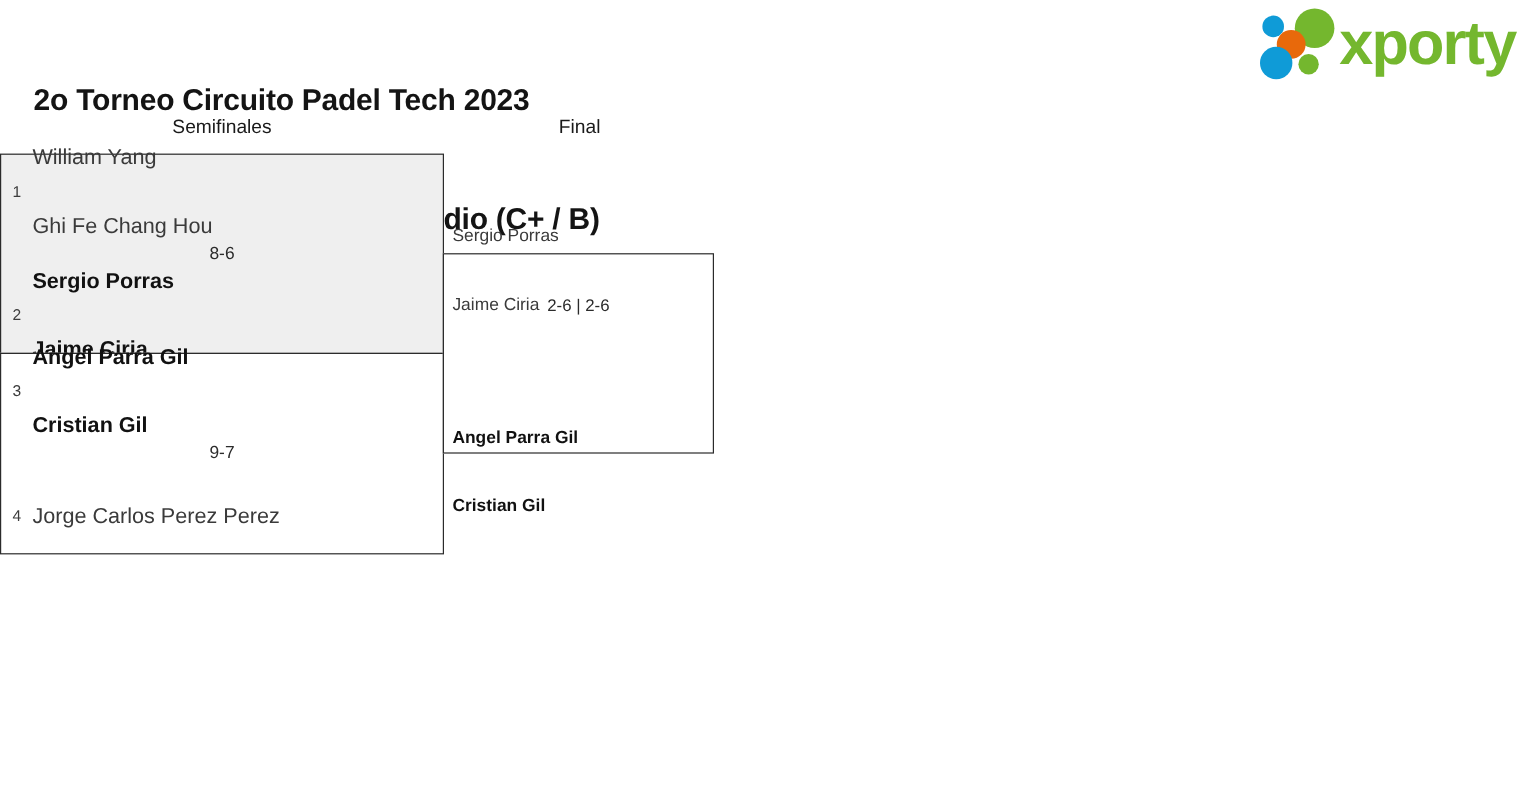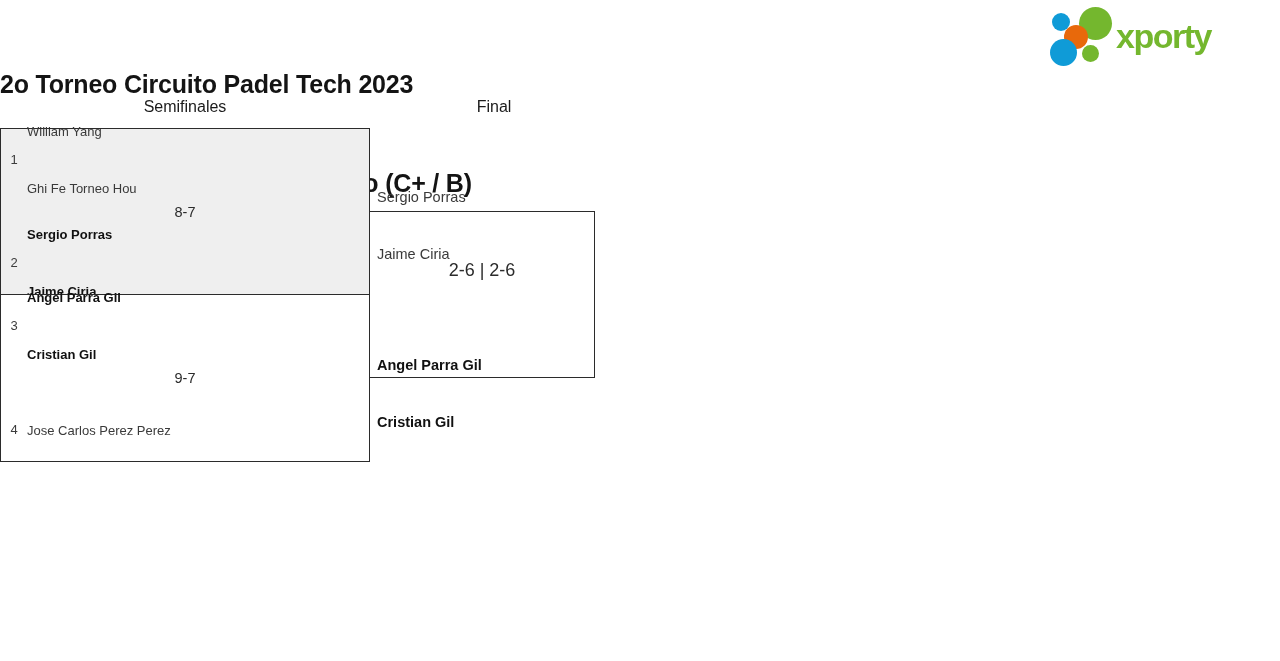--- a/index.html
+++ b/index.html
@@ -27,20 +27,21 @@
   }
   #tournament-title {
     position: absolute;
     left: 0px; top: 2px;
     font-size: 25px;
     font-weight: 700;
     line-height: 33px;
     letter-spacing: -0.2px;
     color: #141414;
     white-space: pre;
+    padding-left: 28px;
   }
   #tournament-title .title-line { display: block; }
 
   
   #brand-logo {
     position: absolute;
     left: 1050px; top: 5px;
     width: 228px; height: 62px;
   }
   #logo-dots {
@@ -50,21 +51,21 @@
   }
   #logo-dots .dot { position: absolute; border-radius: 50%; }
   .dot-blue-small  { left: 2px;  top: 8px;  width: 18px; height: 18px; background: #0f9bd7; }
   .dot-green-large { left: 29px; top: 2px;  width: 33px; height: 33px; background: #74b72e; }
   .dot-orange      { left: 14px; top: 20px; width: 24px; height: 24px; background: #e8690b; }
   .dot-blue-large  { left: 0px;  top: 34px; width: 27px; height: 27px; background: #0f9bd7; }
   .dot-green-small { left: 32px; top: 40px; width: 17px; height: 17px; background: #74b72e; }
   #logo-wordmark {
     position: absolute;
     left: 66px; top: 0px;
-    font-size: 34px;
+    font-size: 51px;
     font-weight: 700;
     line-height: 62px;
     letter-spacing: -1.5px;
     color: #74b72e;
     white-space: nowrap;
   }
 
   
   #bracket {
     position: absolute;
@@ -74,21 +75,21 @@
   .round-header {
     position: absolute;
     font-size: 16px;
     font-weight: 400;
     line-height: 20px;
     color: #1a1a1a;
     text-align: center;
     white-space: nowrap;
   }
   #round-header-semifinales { left: 85px;  top: 97px; width: 200px; }
-  #round-header-final       { left: 394px; top: 97px; width: 200px; }
+  #round-header-final       { left: 383px; top: 97px; width: 200px; }
 
   
   .match {
     position: absolute;
     box-sizing: border-box;
     border: 1px solid #2b2b2b;
   }
   .match.shaded { background: #efefef; }
   .match.plain  { background: #ffffff; }
 
@@ -112,21 +113,21 @@
     flex: 0 0 auto;
     width: 26px;
     text-align: center;
     font-size: 13px;
     font-weight: 400;
     color: #3c3c3c;
     line-height: 16px;
   }
   .players {
     flex: 1 1 auto;
-    font-size: 13px;
+    font-size: 18px;
     line-height: 19px;
     color: #2b2b2b;
     white-space: pre;
   }
   .players .player { display: block; }
   .players.winner {
     font-weight: 700;
     color: #111111;
   }
   .players.loser {
@@ -166,25 +167,24 @@
     top: 318px;
     font-weight: 700;
     color: #111111;
   }
   #final-score {
     position: absolute;
     left: 369px;
     top: 245px;
     width: 226px;
     text-align: center;
-    font-size: 18px;
+    font-size: 14px;
     line-height: 19px;
     color: #2b2b2b;
     white-space: nowrap;
-    margin-top: 16px;
   }
 </style>
 </head>
 <body>
 
 <div id="page-header">
 
   <div id="tournament-title">
     <span class="title-line">2o Torneo Circuito Padel Tech 2023</span>
     <span class="title-line">Fase final. Masculina Intermedio (C+ / B)</span>
@@ -206,24 +206,24 @@
 <div id="bracket">
 
   <div class="round-header" id="round-header-semifinales">Semifinales</div>
   <div class="round-header" id="round-header-final">Final</div>
 
   <div class="match shaded" id="match-sf1">
     <div class="slot slot-top">
       <span class="seed">1</span>
       <span class="players loser">
         <span class="player">William Yang</span>
-        <span class="player">Ghi Fe Torneo Hou</span>
-      </span>
-    </div>
-    <div class="match-score">8-7</div>
+        <span class="player">Ghi Fe Chang Hou</span>
+      </span>
+    </div>
+    <div class="match-score">8-6</div>
     <div class="slot slot-bottom">
       <span class="seed">2</span>
       <span class="players winner">
         <span class="player">Sergio Porras</span>
         <span class="player">Jaime Ciria</span>
       </span>
     </div>
   </div>
 
   <div class="match plain" id="match-sf2">
@@ -231,21 +231,21 @@
       <span class="seed">3</span>
       <span class="players winner">
         <span class="player">Angel Parra Gil</span>
         <span class="player">Cristian Gil</span>
       </span>
     </div>
     <div class="match-score">9-7</div>
     <div class="slot slot-bottom">
       <span class="seed">4</span>
       <span class="players loser">
-        <span class="player">Jose Carlos Perez Perez</span>
+        <span class="player">Jorge Carlos Perez Perez</span>
       </span>
     </div>
   </div>
 
   <div class="match plain" id="match-final"></div>
 
   <div class="final-slot" id="final-slot-top">
     <span class="player">Sergio Porras</span>
     <span class="player">Jaime Ciria</span>
   </div>

